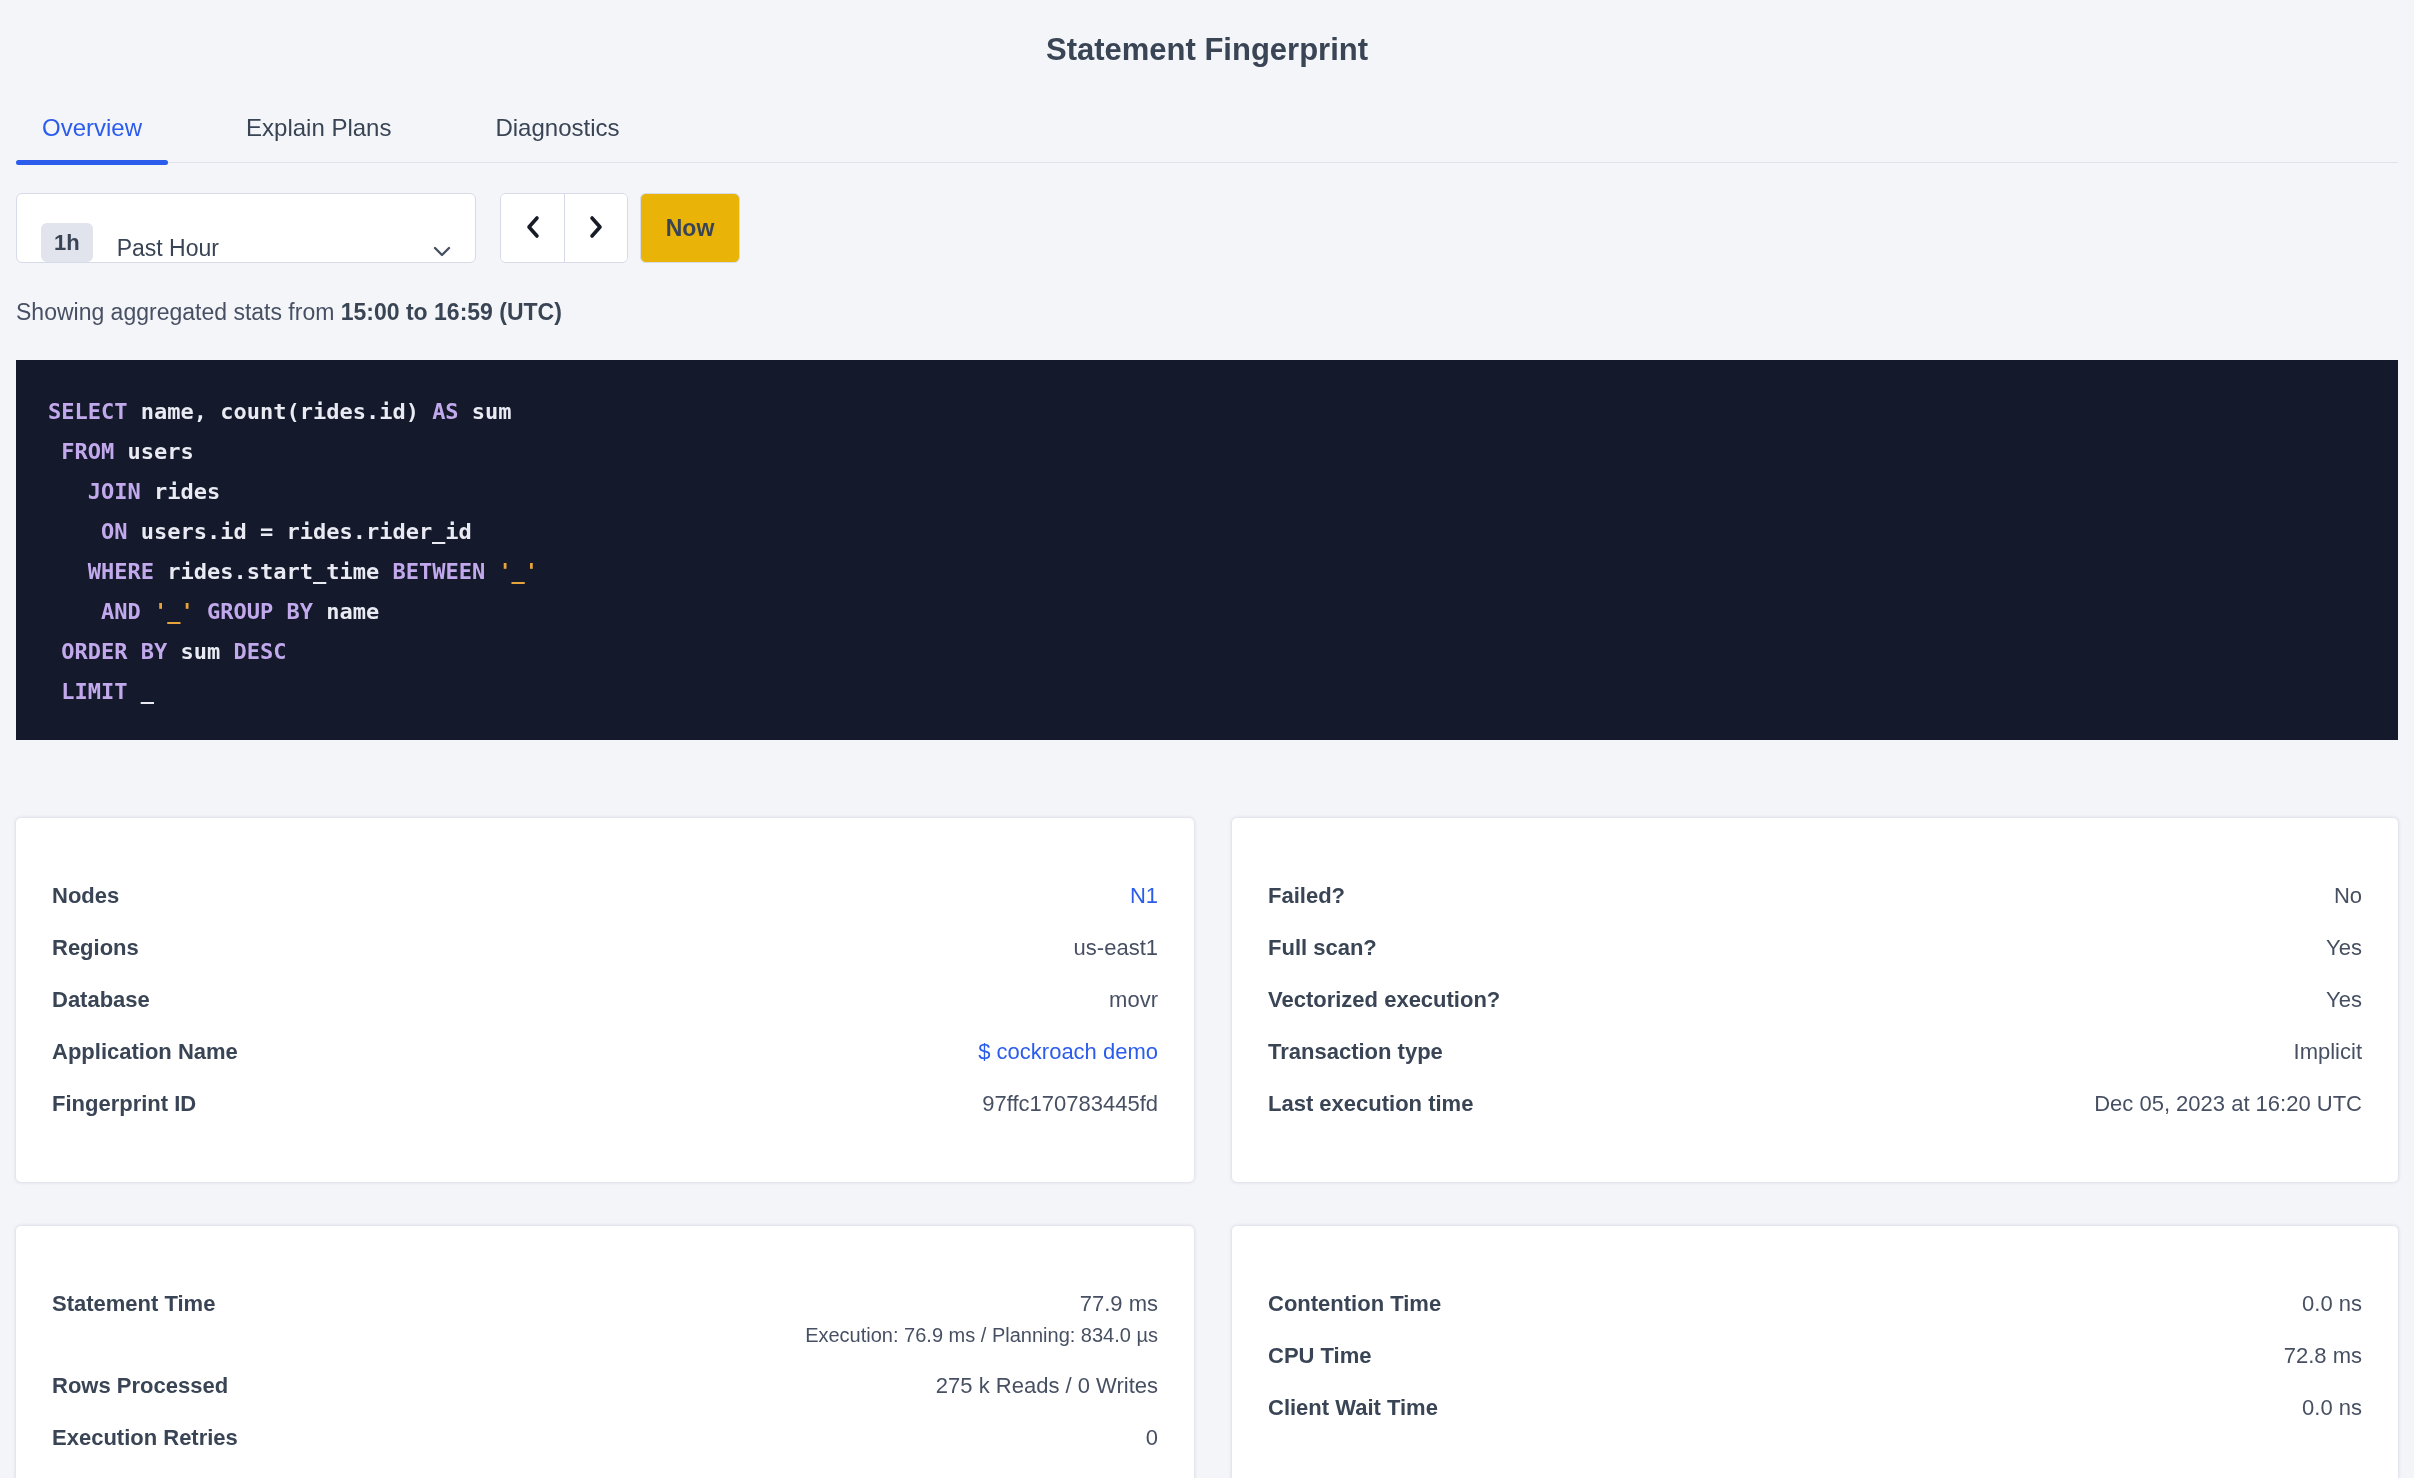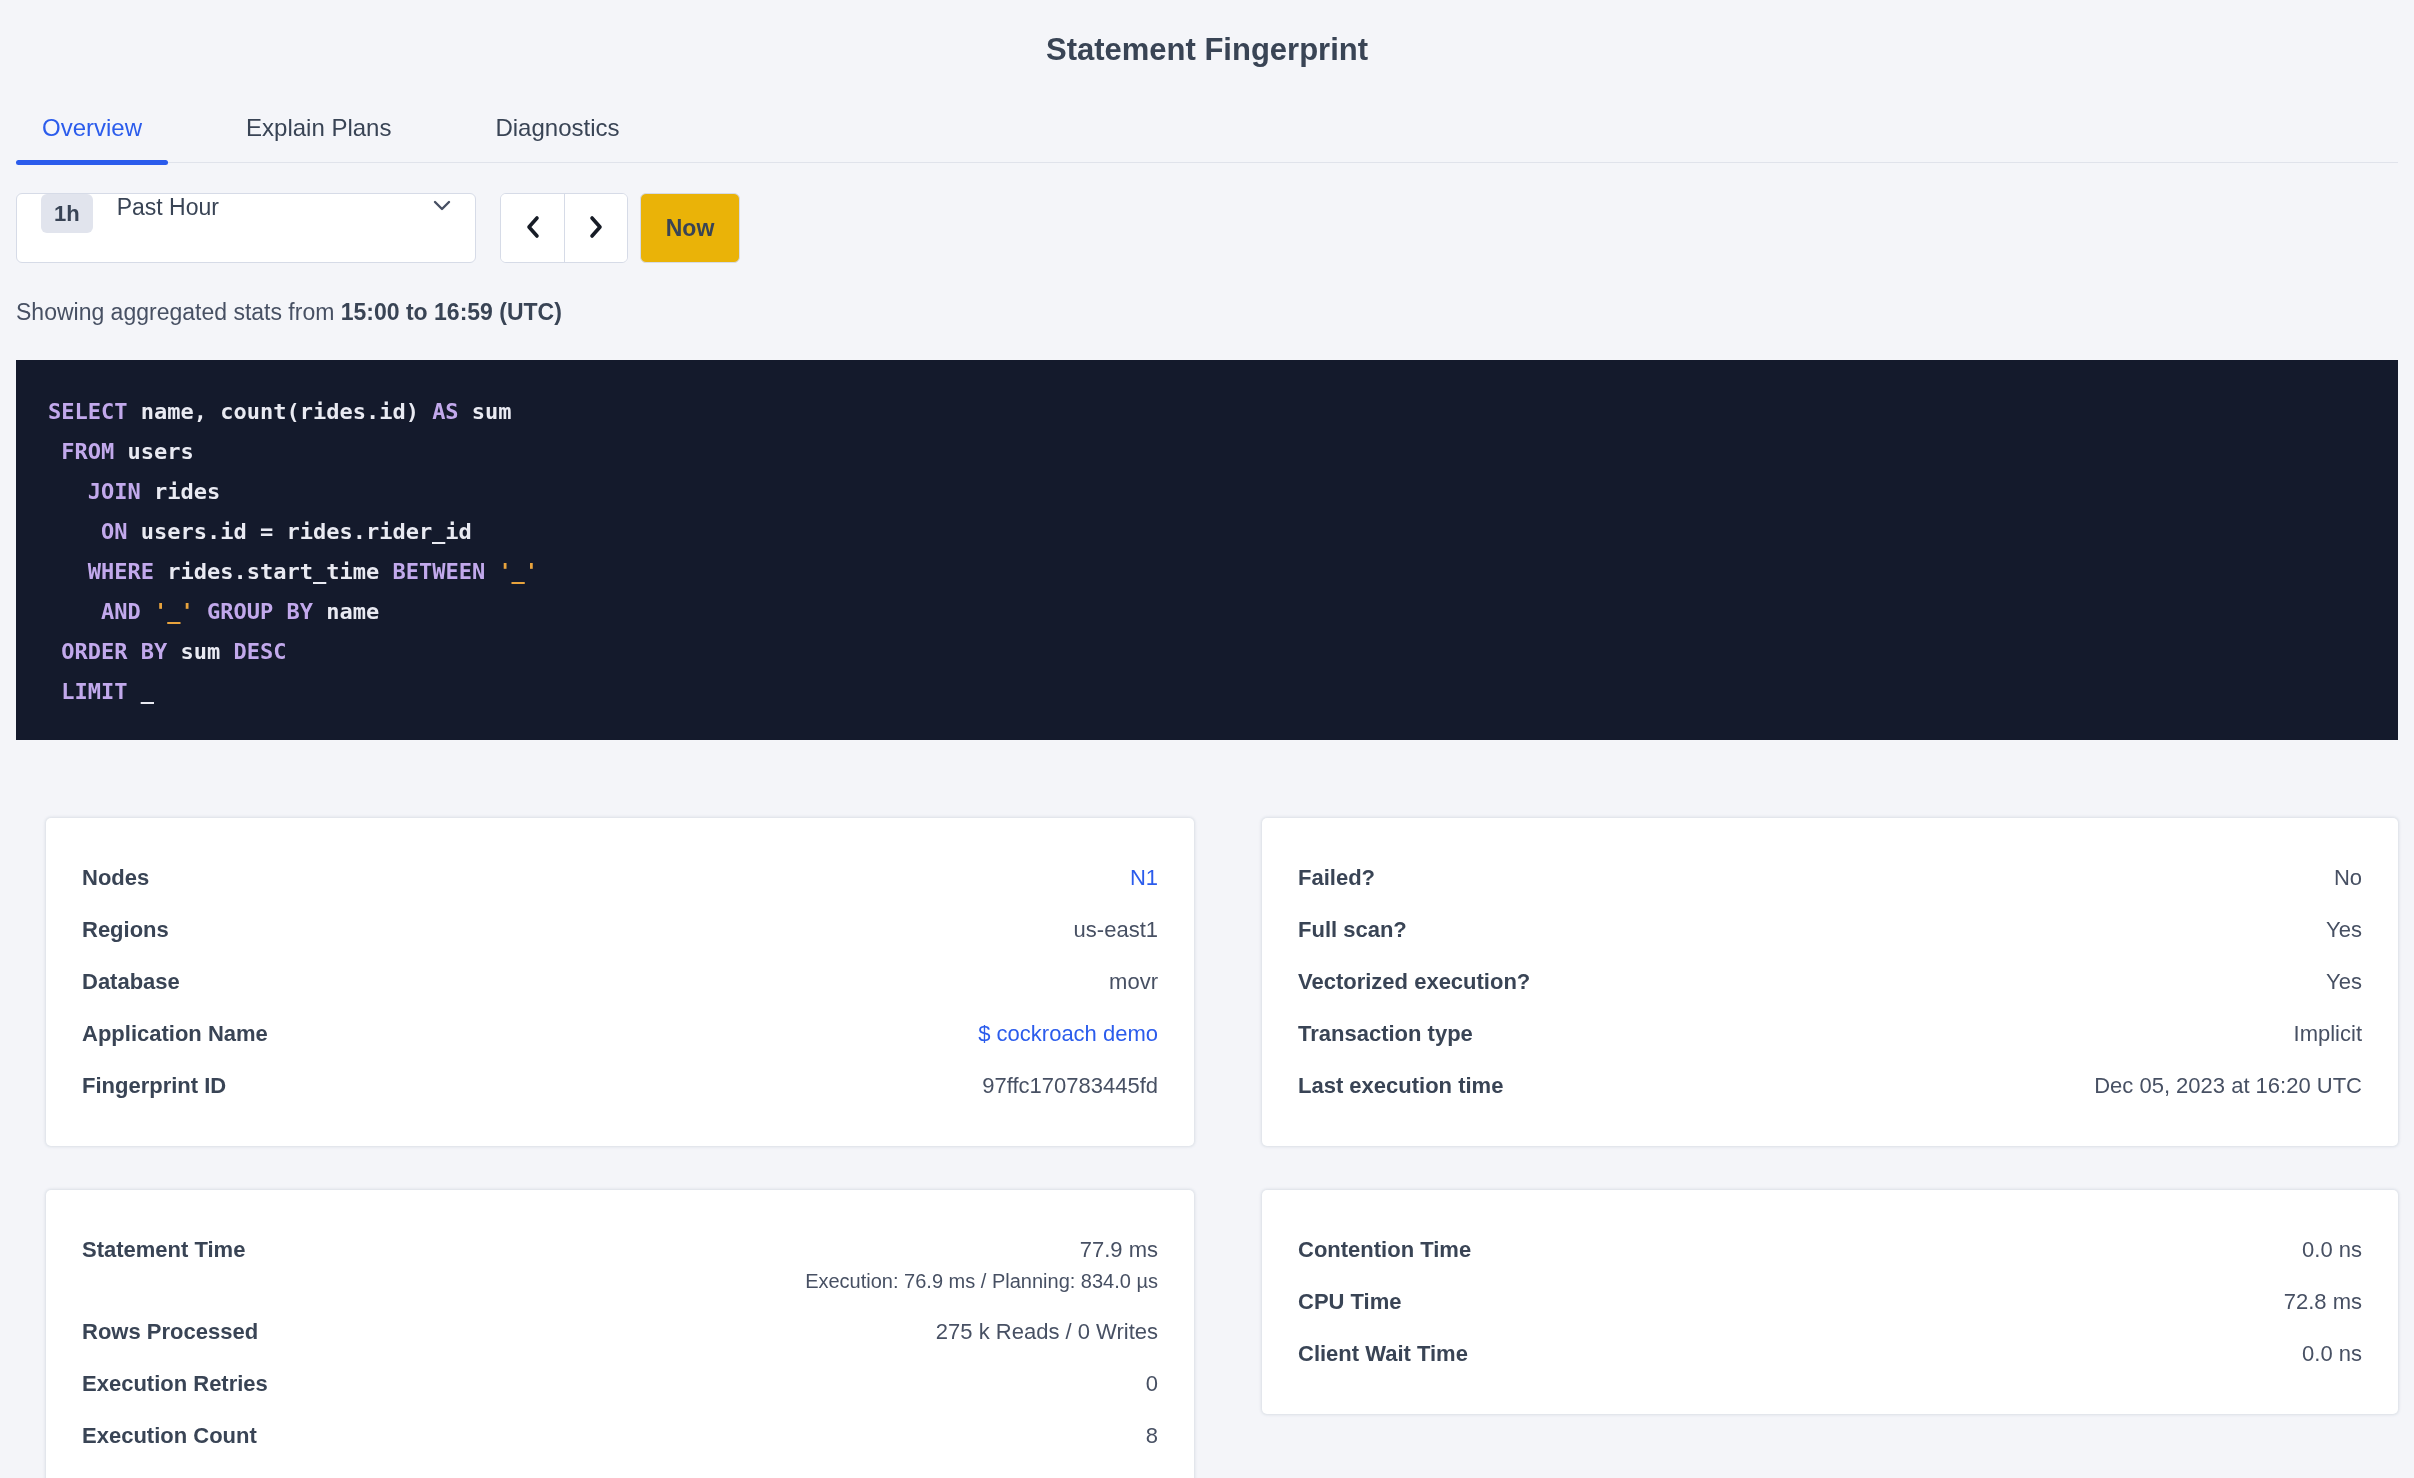--- a/index.html
+++ b/index.html
@@ -27,21 +27,21 @@
   }
   .tab.active{color:var(--accent);}
   .tab.active::after{
     content:"";position:absolute;left:0;right:0;bottom:-3px;height:5px;
     background:var(--accent);border-radius:3px;
   }
   
   .toolbar{margin-top:30px;display:flex;align-items:center;}
   .time-select{
     width:460px;height:70px;background:#fff;border:1px solid var(--border);
-    border-radius:6px;display:flex;align-items:flex-start;padding:0 22px 0 24px;cursor:pointer;
+    border-radius:6px;display:flex;align-items:flex-end;padding:0 22px 0 24px;cursor:pointer;
   }
   .badge{
     background:var(--badge-bg);border-radius:6px;font-weight:700;font-size:22px;
     color:var(--heading);padding:8px 13px;line-height:23px;
   }
   .time-label{font-size:23px;color:var(--heading);margin-left:24px;}
   .chev-down{margin-left:auto;display:flex;align-items:center;color:#475063;}
   .arrow-group{
     margin-left:24px;display:flex;background:#fff;border:1px solid var(--border);
     border-radius:6px;overflow:hidden;height:70px;
@@ -68,23 +68,22 @@
   .code-line{min-height:40px;}
   .tok-kw{color:var(--code-kw);font-weight:700;}
   .tok-pl{color:var(--code-text);font-weight:700;}
   .tok-lit{color:var(--code-lit);font-weight:700;}
   
   .cards{
     margin-top:78px;display:grid;grid-template-columns:1178px 1166px;
     column-gap:38px;row-gap:44px;align-items:start;
   }
   .card{
-    background:var(--card);border-radius:5px;padding:34px 36px;
+    background:var(--card);border-radius:5px;padding:52px 36px;
     box-shadow:0 0 3px 1px rgba(67,90,111,0.14);
-    margin-left:30px;
   }
   .row{display:flex;justify-content:space-between;align-items:flex-start;padding:13px 0;}
   .row-label{font-size:22px;line-height:26px;font-weight:700;color:var(--heading);}
   .row-value-wrap{text-align:right;}
   .row-value{font-size:22px;line-height:26px;color:var(--text);}
   .row-value.link{color:var(--accent);cursor:pointer;text-decoration:none;}
   .row-sub{font-size:20px;line-height:24px;color:var(--text);margin-top:6px;}
 </style>
 </head>
 <body>

